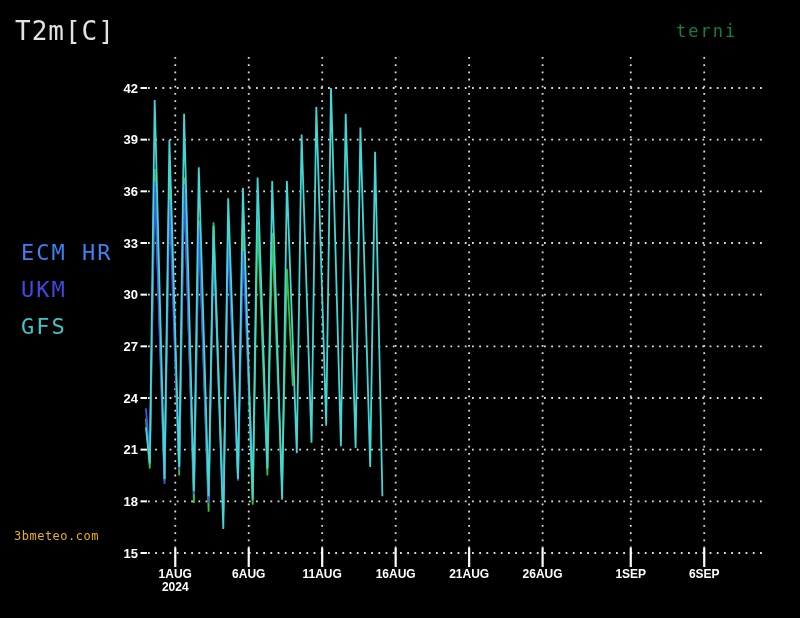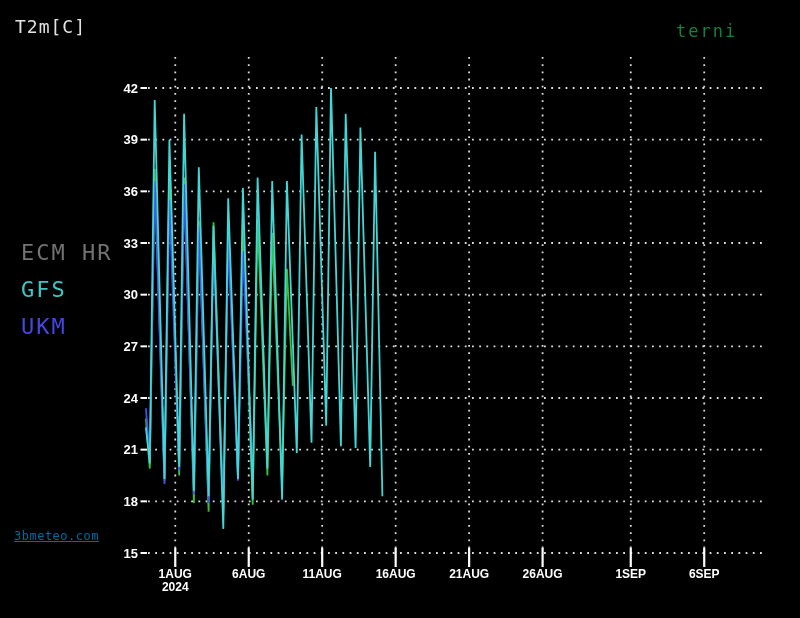--- a/index.html
+++ b/index.html
@@ -1,36 +1,35 @@
 <!DOCTYPE html>
 <html><head>
 <meta charset="utf-8">
 <style>
   html,body{margin:0;padding:0;background:#000;}
   .screen{
     position:relative;width:800px;height:618px;background:#000;overflow:hidden;
     font-family:"DejaVu Sans Mono",monospace;
   }
   .chart-title{
-    position:absolute;left:15px;top:16px;font-size:18px;letter-spacing:1px;
+    position:absolute;left:15px;top:16px;font-size:26px;letter-spacing:1px;
     color:#e2e2e2;white-space:pre;
   }
   .station-name{
     position:absolute;left:676px;top:21px;font-size:17px;letter-spacing:2px;
     color:#15803d;
   }
   .legend{position:absolute;left:21px;top:240px;}
   .legend-item{
     height:37px;font-size:22px;letter-spacing:2px;white-space:pre;
     display:flex;align-items:flex-start;
   }
   .watermark{
     position:absolute;left:14px;top:529px;font-size:12px;letter-spacing:0.5px;
-    color:#0369a1;
-    text-decoration:underline;
+    color:#eab308;
   }
   svg text{
     font-family:"Liberation Sans",sans-serif;font-weight:bold;fill:#ffffff;
   }
   .plot-svg{position:absolute;left:0;top:0;}
 </style>
 </head>
 <body>
 
 <div class="screen">
@@ -94,20 +93,20 @@
       <polyline points="145.9,418.7 149.8,468.6 154.7,168.9 164.5,480.7 169.4,174.1 179.2,475.5 184.1,177.6 193.9,503.1 198.8,220.6 208.6,511.7 213.5,222.3 223.3,509.9 228.2,229.2 238.0,477.2 242.9,215.4 252.7,504.8 257.6,218.9 267.4,475.5 272.2,232.7 282.1,485.8 286.9,268.8 292.8,385.9" fill="none" stroke="#39c139" stroke-width="1.8" stroke-linejoin="miter"></polyline>
       <polyline points="145.9,408.3 149.8,456.6 154.7,181.0 164.5,484.1 169.4,199.9 179.2,470.3 184.1,184.4 193.9,494.4 198.8,225.8 208.6,503.1 213.5,243.0 223.3,515.1 228.2,239.6 238.0,480.7 242.9,251.6 252.7,470.3" fill="none" stroke="#3e55e6" stroke-width="1.8" stroke-linejoin="miter"></polyline>
       <polyline points="145.9,427.3 149.8,463.4 154.7,100.1 164.5,478.9 169.4,139.7 179.2,466.9 184.1,113.8 193.9,491.0 198.8,167.2 208.6,496.2 213.5,225.8 223.3,528.9 228.2,198.2 238.0,478.9 242.9,187.9 252.7,499.6 257.6,177.6 267.4,468.6 272.2,181.0 282.1,499.6 286.9,181.0 296.8,453.1 301.6,134.5 311.5,442.8 316.3,106.9 326.2,425.6 331.0,88.0 340.9,446.2 345.7,113.8 355.6,447.9 360.4,127.6 370.2,466.9 375.1,151.7 382.4,496.2" fill="none" stroke="#42d6d6" stroke-width="1.8" stroke-linejoin="miter"></polyline>
     </svg>
 
   <div class="chart-title">T2m[C]</div>
 
   <div class="station-name">terni</div>
 
   <div class="legend">
-    <div class="legend-item" style="color: #737373;">ECM HR</div>
+    <div class="legend-item" style="color: #3b82f6;">ECM HR</div>
+    <div class="legend-item" style="color: rgb(69, 71, 226);">UKM</div>
     <div class="legend-item" style="color: rgb(63, 198, 198);">GFS</div>
-    <div class="legend-item" style="color: rgb(69, 71, 226);">UKM</div>
   </div>
 
   <div class="watermark">3bmeteo.com</div>
 
 </div>
 
 </body></html>

